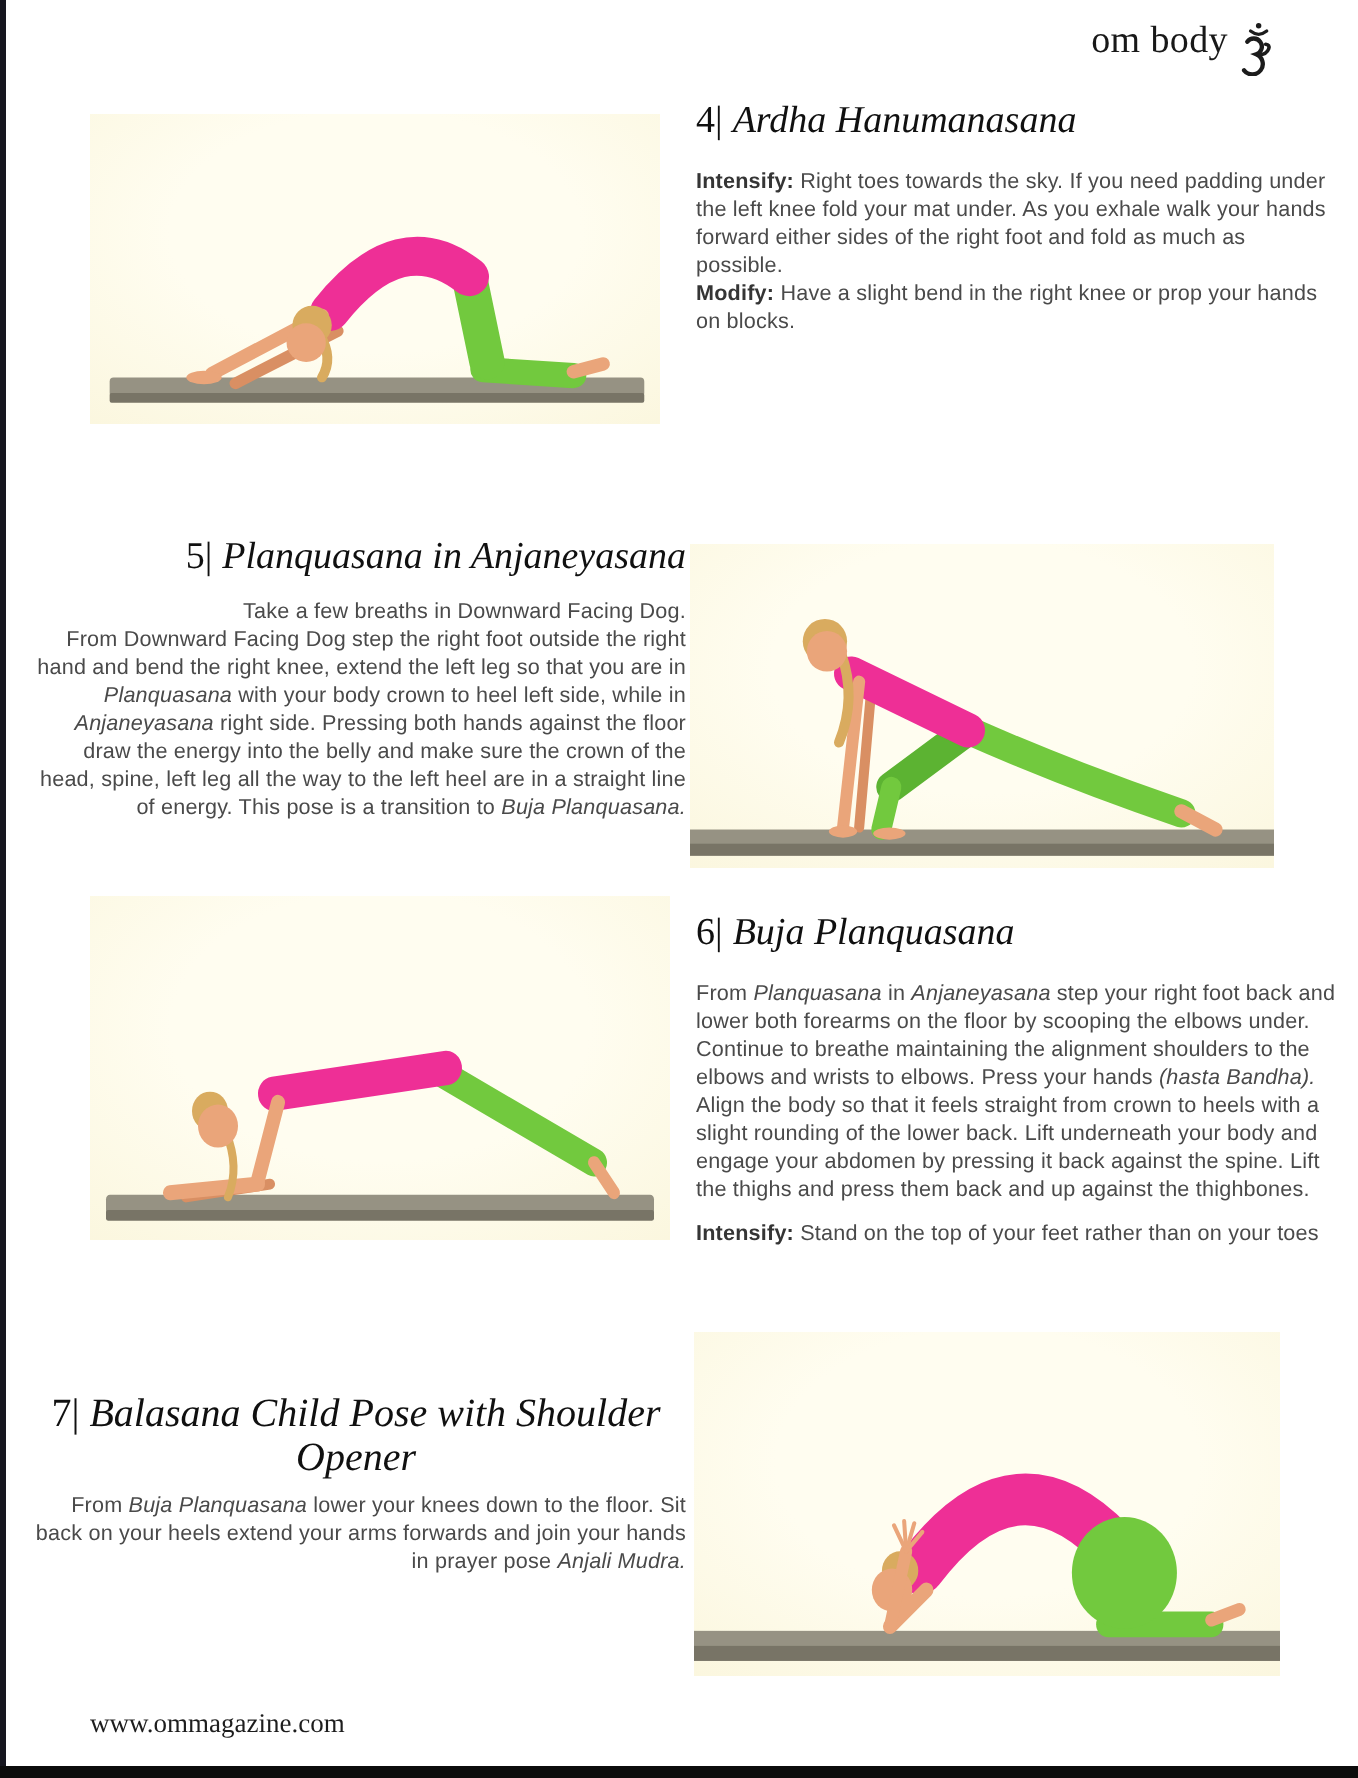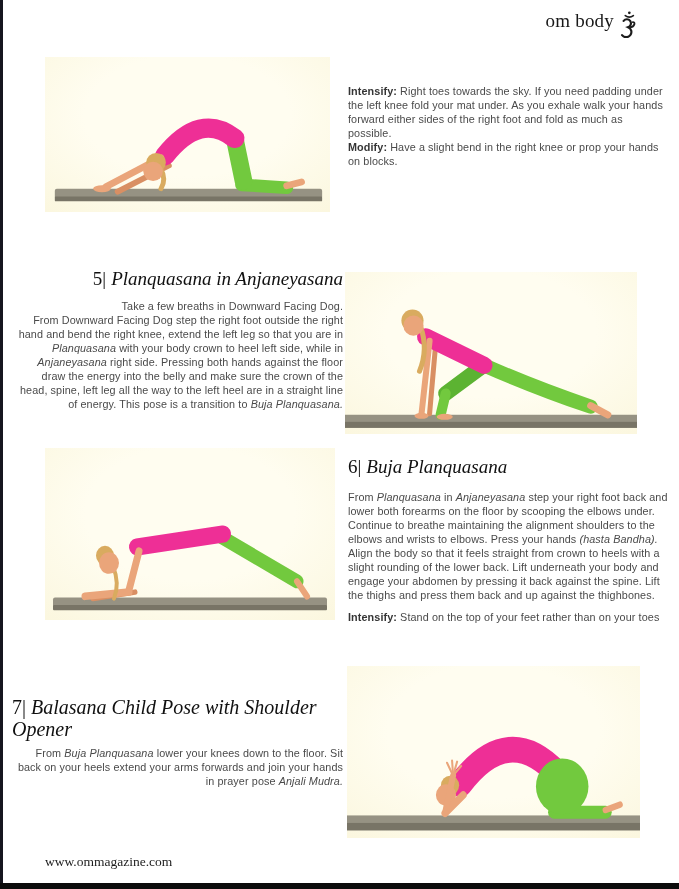--- a/index.html
+++ b/index.html
@@ -27,21 +27,21 @@
 
   .sec-title {
     position:absolute; font-family:"Liberation Serif", serif;
     font-size:19px; color:#101010; line-height:21px; white-space:normal;
   }
   .sec-title .num { font-style:normal; margin-right:5px; }
   .sec-title .ttl { font-style:italic; }
   .t4 { left:348px; top:50px;  width:324px; }
   .t5 { left:12px;  top:268px; width:331px; text-align:right; }
   .t6 { left:348px; top:456px; width:324px; }
-  .t7 { left:12px;  top:696px; width:332px; text-align:left; font-size:20px; line-height:22px; }
+  .t7 { left:12px;  top:696px; width:332px; text-align:center; font-size:20px; line-height:22px; }
 
   .sec-text {
     position:absolute; font-size:10.8px; line-height:14px; color:#4a4a4a; letter-spacing:.1px;
   }
   .sec-text b { font-weight:bold; color:#353535;text-align:right; }
   .sec-text i { font-style:italic; }
   .x4 { left:348px; top:84px;  width:318px; }
   .x5 { left:12px;  top:299px; width:331px; text-align:right; }
   .x6 { left:348px; top:490px; width:320px; }
   .x7 { left:12px;  top:746px; width:331px; text-align:right; }
@@ -86,20 +86,23 @@
       <path d="M246 133 L261 129" stroke="#eaa57a" stroke-width="7" stroke-linecap="round" fill="none"></path>
       <path d="M193 84 L202 128" stroke="#72c93e" stroke-width="18" stroke-linecap="round" fill="none"></path>
       <path d="M126 112 L74 139" stroke="#d98f63" stroke-width="6" stroke-linecap="round" fill="none"></path>
       <path d="M193 84 Q158 56 122 102" stroke="#ee2f96" stroke-width="20" stroke-linecap="round" fill="none"></path>
       <path d="M118 104 L62 134" stroke="#eaa57a" stroke-width="7" stroke-linecap="round" fill="none"></path>
       <ellipse cx="58" cy="136" rx="9" ry="3.5" fill="#eaa57a"></ellipse>
       <circle cx="113" cy="109" r="10" fill="#d9ab5f"></circle>
       <path d="M117 114 Q124 126 118 136" stroke="#d9ab5f" stroke-width="5" stroke-linecap="round" fill="none"></path>
       <circle cx="110" cy="118" r="10" fill="#eaa57a"></circle>
     </svg>
+  </div>
+  <div class="sec-title t4">
+    <span class="num">4|</span><span class="ttl">Ardha Hanumanasana</span>
   </div>
   <div class="sec-text x4">
     <div class="para"><b>Intensify:</b><span> Right toes towards the sky. If you need padding under the left knee fold your mat under. As you exhale walk your hands forward either sides of the right foot and fold as much as possible.</span></div>
     <div class="para"><b>Modify:</b><span> Have a slight bend in the right knee or prop your hands on blocks.</span></div>
   </div>
 
   <div class="sec-title t5">
     <span class="num">5|</span><span class="ttl">Planquasana in Anjaneyasana</span>
   </div>
   <div class="sec-text x5">

